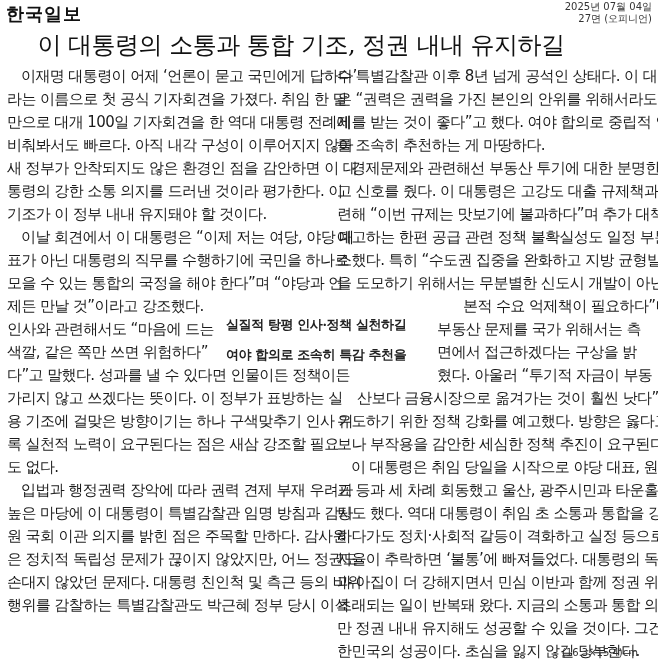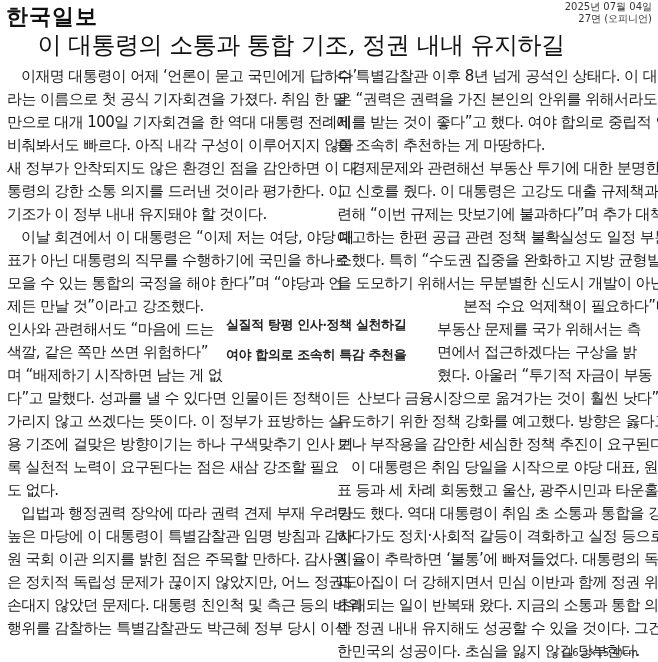--- a/index.html
+++ b/index.html
@@ -1,18 +1,18 @@
 <!DOCTYPE html>
 <html><head>
 <meta charset="utf-8">
 <style>
   html, body { margin: 0; padding: 0; background: #ffffff; }
   body { width: 658px; height: 662px; position: relative; overflow: hidden;
          font-family: "DejaVu Sans", "Liberation Sans", sans-serif; color: #1a1a1a; }
-  .masthead { position: absolute; left: 6px; top: 2px; font-size: 22px; font-weight: bold;
+  .masthead { position: absolute; left: 6px; top: 2px; font-size: 18px; font-weight: bold;
               letter-spacing: 1px; color: #111; }
   .dateline { position: absolute; right: 6px; top: 1px; text-align: right; font-size: 10px;
               line-height: 12px; color: #333; }
   .headline { position: absolute; left: 0; width: 602px; top: 29px; text-align: center;
               font-family: "DejaVu Serif", "Liberation Serif", serif; font-size: 24px;
               letter-spacing: -0.5px; color: #111; white-space: nowrap; }
   .col { position: absolute; top: 65px; font-size: 15px; line-height: 23px; }
   .col .line { height: 23px; white-space: nowrap; overflow: visible; letter-spacing: -0.6px; }
   .col-left { left: 7px; width: 313px; }
   .col-right { left: 337px; width: 316px; }
@@ -40,21 +40,20 @@
   <div class="line">비춰봐서도 빠르다. 아직 내각 구성이 이루어지지 않아</div>
   <div class="line">새 정부가 안착되지도 않은 환경인 점을 감안하면 이 대</div>
   <div class="line">통령의 강한 소통 의지를 드러낸 것이라 평가한다. 이</div>
   <div class="line">기조가 이 정부 내내 유지돼야 할 것이다.</div>
   <div class="line indent">이날 회견에서 이 대통령은 “이제 저는 여당, 야당 대</div>
   <div class="line">표가 아닌 대통령의 직무를 수행하기에 국민을 하나로</div>
   <div class="line">모을 수 있는 통합의 국정을 해야 한다”며 “야당과 언</div>
   <div class="line">제든 만날 것”이라고 강조했다.</div>
   <div class="line">인사와 관련해서도 “마음에 드는</div>
   <div class="line">색깔, 같은 쪽만 쓰면 위험하다”</div>
-  <div class="line">며 “배제하기 시작하면 남는 게 없</div>
   <div class="line">다”고 말했다. 성과를 낼 수 있다면 인물이든 정책이든</div>
   <div class="line">가리지 않고 쓰겠다는 뜻이다. 이 정부가 표방하는 실</div>
   <div class="line">용 기조에 걸맞은 방향이기는 하나 구색맞추기 인사 기</div>
   <div class="line">록 실천적 노력이 요구된다는 점은 새삼 강조할 필요</div>
   <div class="line">도 없다.</div>
   <div class="line indent">입법과 행정권력 장악에 따라 권력 견제 부재 우려가</div>
   <div class="line">높은 마당에 이 대통령이 특별감찰관 임명 방침과 감사</div>
   <div class="line">원 국회 이관 의지를 밝힌 점은 주목할 만하다. 감사원</div>
   <div class="line">은 정치적 독립성 문제가 끊이지 않았지만, 어느 정권도</div>
   <div class="line">손대지 않았던 문제다. 대통령 친인척 및 측근 등의 비위</div>

